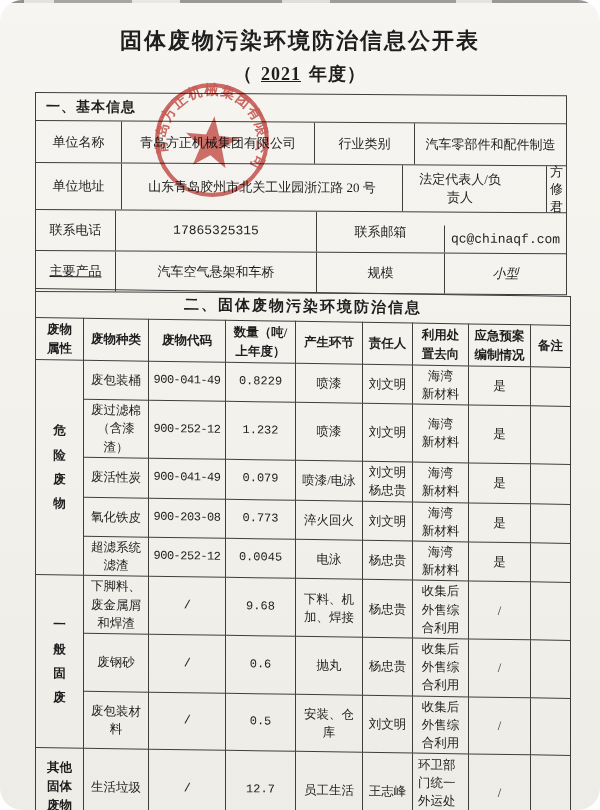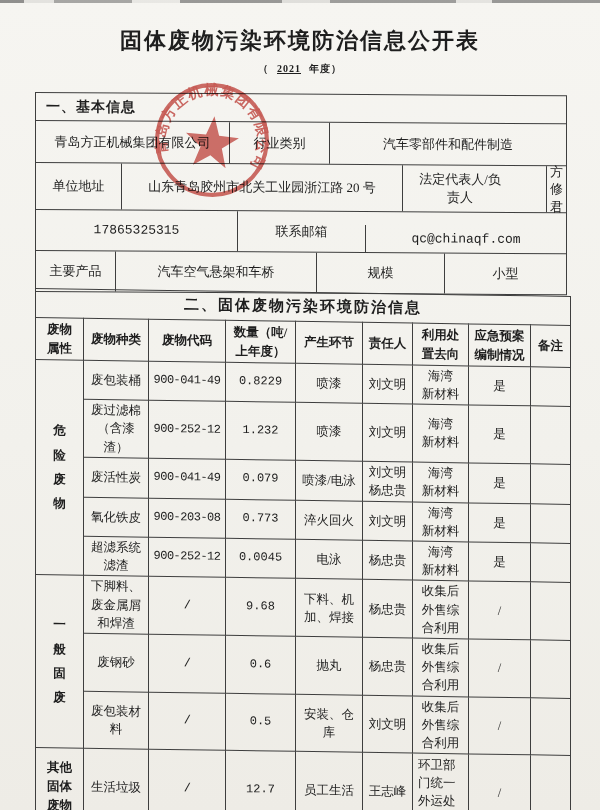--- a/index.html
+++ b/index.html
@@ -1,37 +1,38 @@
 <!DOCTYPE html>
 <html><head>
 <meta charset="utf-8">
 <style>
   html,body{margin:0;padding:0;}
   .page{
     position:relative; width:600px; height:810px; overflow:hidden;
     background:linear-gradient(180deg,#f6f5f1 0%,#f2f1ec 55%,#eeece6 100%);
     font-family:"Liberation Serif","DejaVu Serif",serif;
     color:#1e1e1e;
+    border-radius:22px;
   }
   .scan-edge{
     position:absolute;top:0;left:0;width:100%;height:3px;
     background:linear-gradient(90deg,
       rgba(60,60,60,.55) 0 4%, rgba(60,60,60,.1) 4% 9%,
       rgba(70,70,70,.45) 9% 22%, rgba(70,70,70,.08) 22% 30%,
       rgba(60,60,60,.5) 30% 47%, rgba(60,60,60,.12) 47% 55%,
       rgba(70,70,70,.5) 55% 76%, rgba(70,70,70,.1) 76% 82%,
       rgba(60,60,60,.5) 82% 100%);
   }
   .doc-title{
     position:absolute; top:26px; left:0; width:100%;
     text-align:center; font-size:22px; font-weight:bold; letter-spacing:2px;
   }
   .doc-subtitle{
     position:absolute; top:62px; left:0; width:100%;
-    text-align:center; font-size:10px; font-weight:bold; letter-spacing:1px;
+    text-align:center; font-size:18px; font-weight:bold; letter-spacing:1px;
   }
   .doc-subtitle .yr{ text-decoration:underline; padding:0 8px; }
 
   
   .t1{
     position:absolute; left:35px; top:92px; width:530px;
     border:1.5px solid #3e3e3e; background:transparent;
     transform:skewY(.35deg); transform-origin:0 0;
     font-size:13px;
   }
@@ -81,44 +82,46 @@
 
   <div class="doc-title">固体废物污染环境防治信息公开表</div>
   <div class="doc-subtitle">
     <span>（</span><span class="yr">2021</span><span>年度）</span>
   </div>
 
   <div class="t1">
     <div class="t1-head">一、基本信息</div>
 
     <div class="t1-row" style="height:41px;">
+      <div class="c" style="width:85px;">单位名称</div>
       <div class="c" style="width:193px;">青岛方正机械集团有限公司</div>
       <div class="c" style="width:100px;">行业类别</div>
       <div class="c" style="flex:1;">汽车零部件和配件制造</div>
     </div>
 
     <div class="t1-row" style="height:46px;">
       <div class="c" style="width:85px;">单位地址</div>
       <div class="c" style="width:282px;">山东青岛胶州市北关工业园浙江路 20 号</div>
       <div class="c" style="width:115px;">法定代表人/负
 责人</div>
       <div class="c" style="flex:1;margin-left:29px;">方修君</div>
     </div>
 
     <div class="t1-row" style="height:40px;">
+      <div class="c" style="width:79px;">联系电话</div>
       <div class="c mono" style="width:201px;">17865325315</div>
       <div class="c" style="width:128px;">联系邮箱</div>
       <div class="c mono" style="flex:1;margin-top:13px;">qc@chinaqf.com</div>
     </div>
 
     <div class="t1-row" style="height:40px;">
-      <div class="c" style="width:79px;">主要产品</div>
+      <div class="c" style="width:79px;text-decoration:underline;">主要产品</div>
       <div class="c" style="width:201px;">汽车空气悬架和车桥</div>
       <div class="c" style="width:128px;">规模</div>
-      <div class="c" style="flex:1;">小型</div>
+      <div class="c" style="flex:1;font-style:italic;">小型</div>
     </div>
   </div>
 
   <table class="t2">
     <colgroup>
       <col style="width:48px;">
         <col style="width:65px;">
         <col style="width:77px;">
       <col style="width:70px;">
         <col style="width:67px;">

